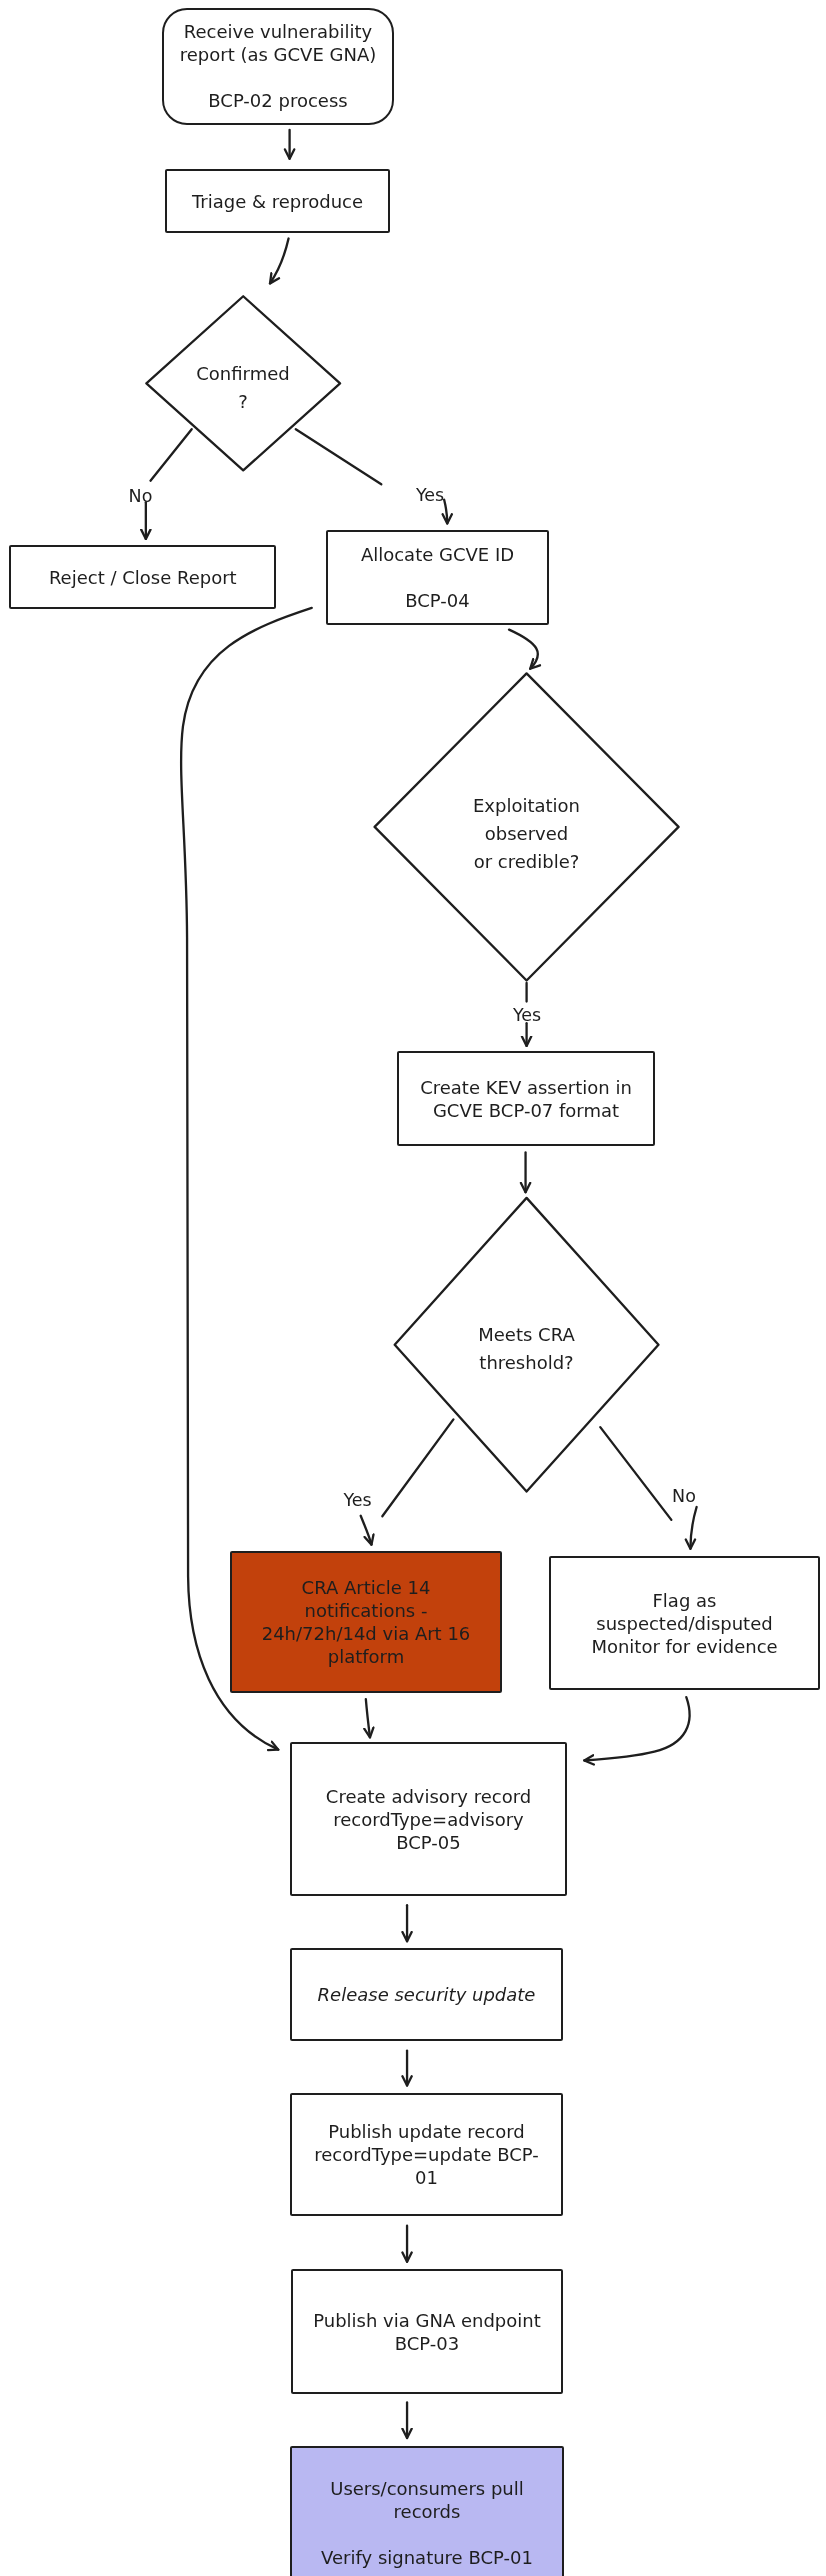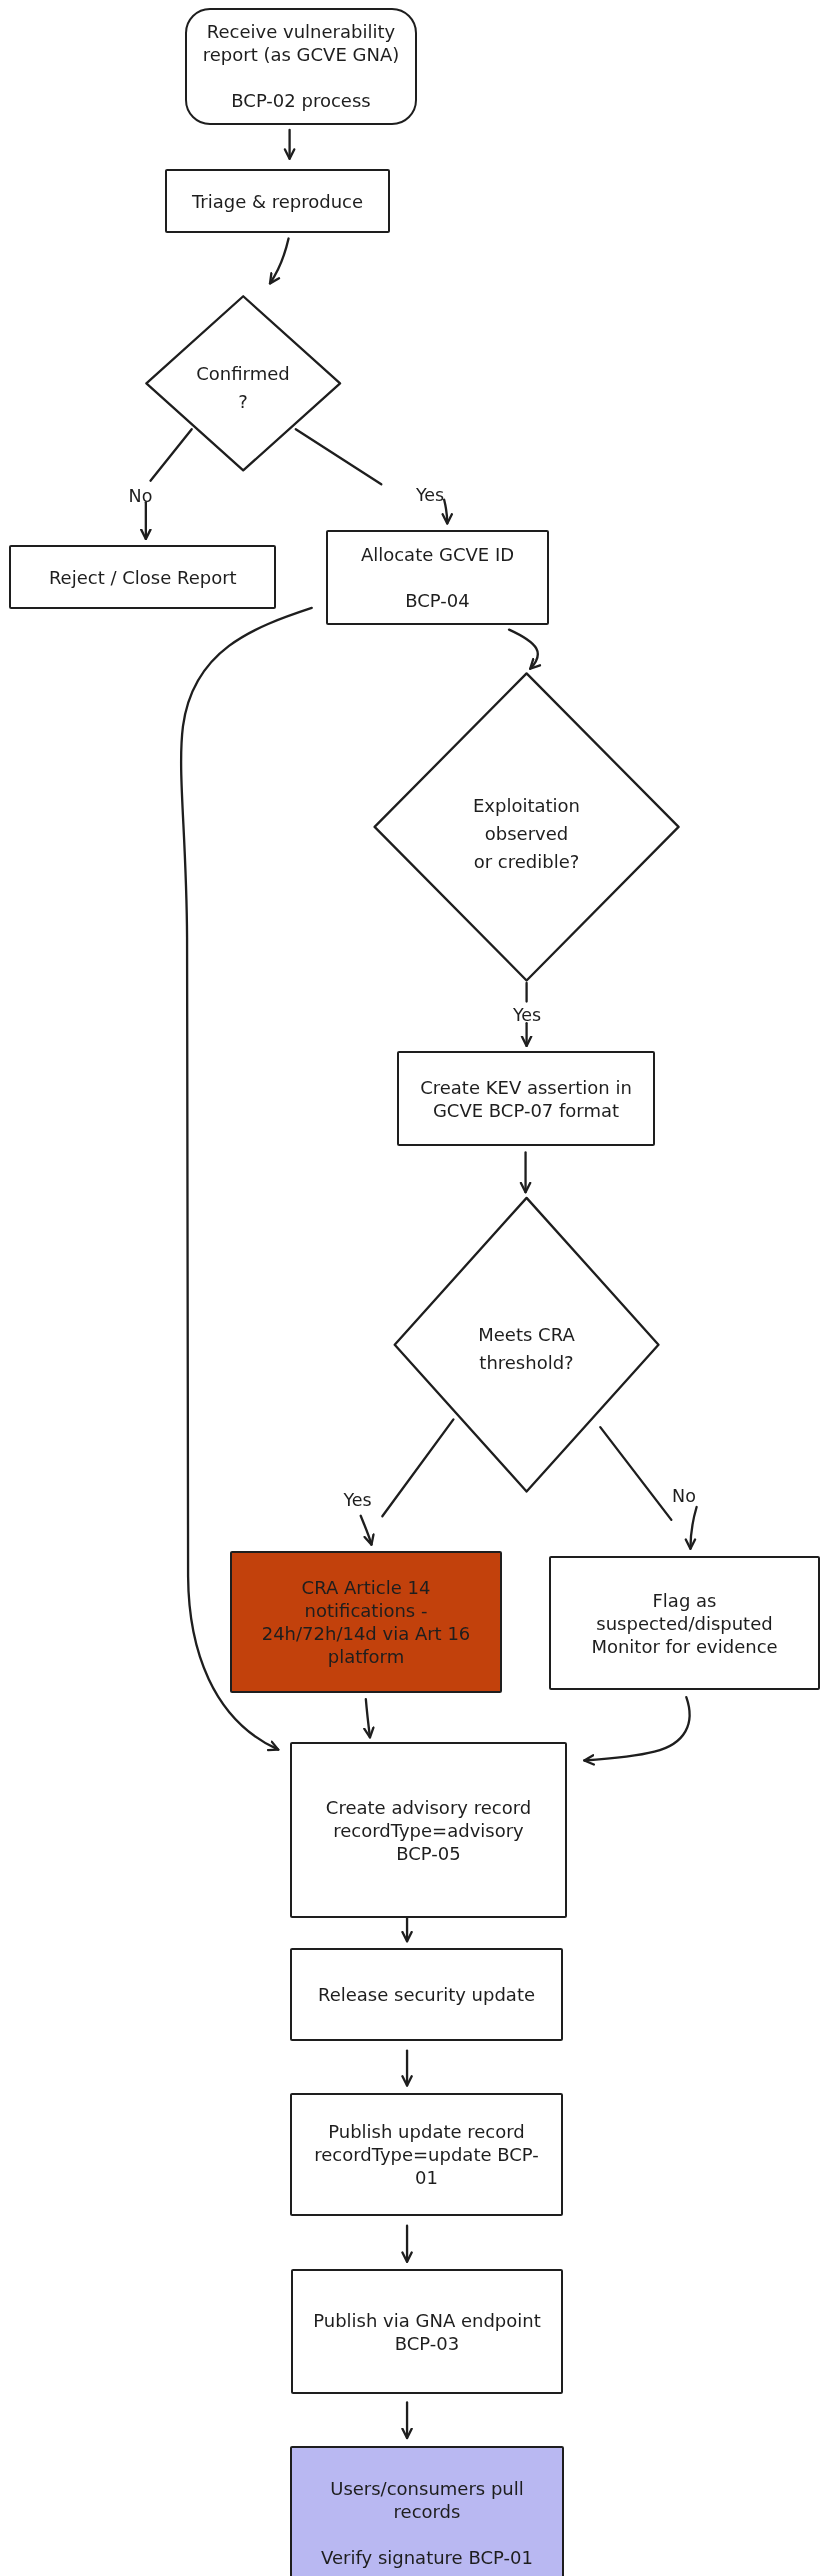--- a/index.html
+++ b/index.html
@@ -25,29 +25,29 @@
     white-space:pre-line;text-align:center;
     font-size:18px;line-height:23px;
     padding:0 4.1px;
   }
   .diamond-label,.edge-label{
     position:absolute;z-index:3;
     text-align:center;white-space:pre-line;
     font-size:18px;line-height:28px;
   }
   .edge-label{font-size:17.5px;}
-  #node-start{left:162px;top:7.7px;width:232px;height:117px;border-radius:25px;margin-left:23px;}
+  #node-start{left:162px;top:7.7px;width:232px;height:117px;border-radius:25px;}
   #node-triage{left:165px;top:169px;width:225px;height:64px;}
   #node-reject{left:9.3px;top:545px;width:267px;height:64px;}
   #node-allocate{left:326px;top:530px;width:223px;height:95px;}
   #node-kev{left:397px;top:1051px;width:258px;height:95px;}
   #node-cra{left:230px;top:1551px;width:272px;height:142px;background:#c2410c;}
   #node-flag{left:549px;top:1556px;width:271px;height:134px;}
-  #node-advisory{left:290px;top:1742px;width:277px;height:176px;}
-  #node-release{left:290px;top:1948px;width:273px;height:93px;}
+  #node-advisory{left:290px;top:1742px;width:277px;height:154px;}
+  #node-release{left:290px;top:1948px;width:273px;height:93px;font-style:italic;}
   #node-update{left:290px;top:2093px;width:273px;height:123px;}
   #node-gna{left:291px;top:2269px;width:272px;height:125px;}
   #node-users{left:290px;top:2446px;width:274px;height:154px;background:#b9b8f2;}
   #label-confirmed{left:171px;top:360px;width:144px;}
   #label-exploitation{left:449px;top:792px;width:155px;}
   #label-cra-threshold{left:449px;top:1321px;width:155px;}
   #label-confirmed-no{left:120px;top:482px;width:41px;}
   #label-confirmed-yes{left:404px;top:481px;width:52px;}
   #label-exploitation-yes{left:496px;top:1001px;width:62px;}
   #label-cra-yes{left:329px;top:1486px;width:57px;}

